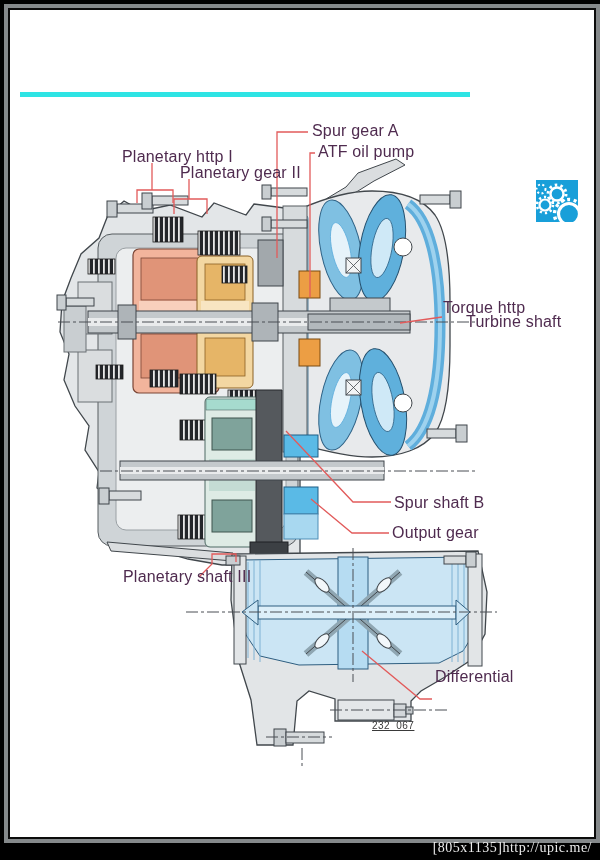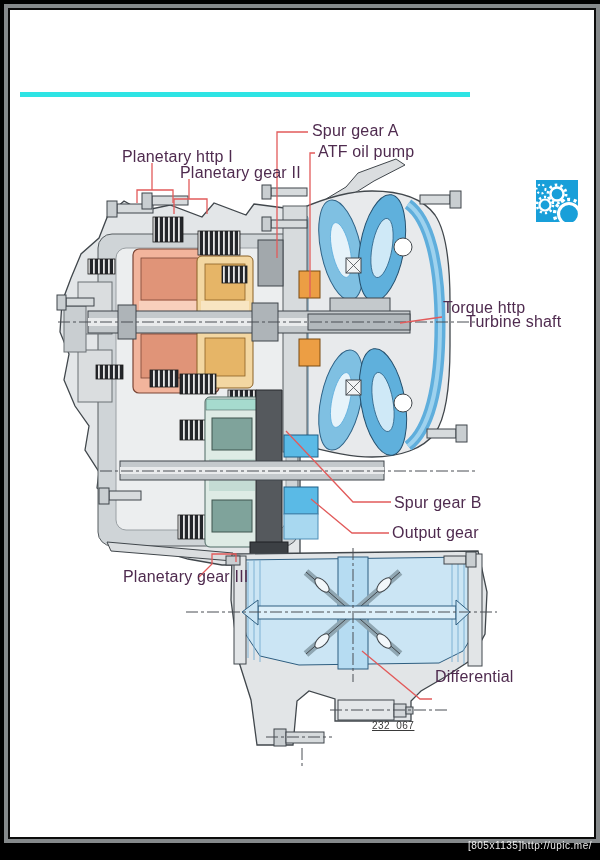--- a/index.html
+++ b/index.html
@@ -5,22 +5,22 @@
   html,body{margin:0;padding:0;}
   body{width:600px;height:860px;position:relative;background:#000;overflow:hidden;
        font-family:"Liberation Sans", sans-serif;}
   .page{position:absolute;left:8px;top:8px;width:584px;height:827px;background:#ffffff;
         border:2px solid #0b0b0b;box-shadow:0 0 0 4px #85898b;}
   .cyan-rule{position:absolute;left:20px;top:92px;width:450px;height:5px;background:#2ee4e4;}
   .logo{position:absolute;left:536px;top:180px;width:42px;height:42px;}
   .diagram-svg{position:absolute;left:0;top:0;width:600px;height:860px;}
   .lbl{position:absolute;color:#4f2b4f;font-size:16px;letter-spacing:.2px;white-space:nowrap;line-height:1.15;}
   .fig{position:absolute;left:372px;top:720px;color:#3a3a3a;font-size:10px;letter-spacing:.5px;text-decoration:underline;}
-  .watermark{position:absolute;right:8px;top:840px;color:#ececec;font-size:10px;
-             font-family:Liberation Sans, sans-serif;letter-spacing:.5px;}
+  .watermark{position:absolute;right:8px;top:840px;color:#ececec;font-size:14px;
+             font-family:Liberation Serif, serif;letter-spacing:.5px;}
 </style>
 </head>
 <body>
 
 <div class="page"></div>
 <div class="cyan-rule"></div>
 
 <div class="logo">
   <svg viewBox="0 0 42 42" width="42" height="42">
     <rect width="42" height="42" fill="#189fd9"></rect>
@@ -186,19 +186,19 @@
     <path d="M432,699 H420 L362,651"></path>
   </g>
 </svg>
 
 <div class="lbl" style="left:312px;top:122px">Spur gear A</div>
 <div class="lbl" style="left:318px;top:143px">ATF oil pump</div>
 <div class="lbl" style="left:122px;top:148px">Planetary http I</div>
 <div class="lbl" style="left:180px;top:164px">Planetary gear II</div>
 <div class="lbl" style="left:443px;top:299px">Torque http</div>
 <div class="lbl" style="left:466px;top:313px">Turbine shaft</div>
-<div class="lbl" style="left:394px;top:494px">Spur gear B</div>
+<div class="lbl" style="left:394px;top:494px">Spur shaft B</div>
 <div class="lbl" style="left:392px;top:524px">Output gear</div>
-<div class="lbl" style="left:123px;top:568px">Planetary gear III</div>
+<div class="lbl" style="left:123px;top:568px">Planetary shaft III</div>
 <div class="lbl" style="left:435px;top:668px">Differential</div>
 
 <div class="fig">232_067</div>
 <div class="watermark">[805x1135]http://upic.me/</div>
 
 </body></html>

